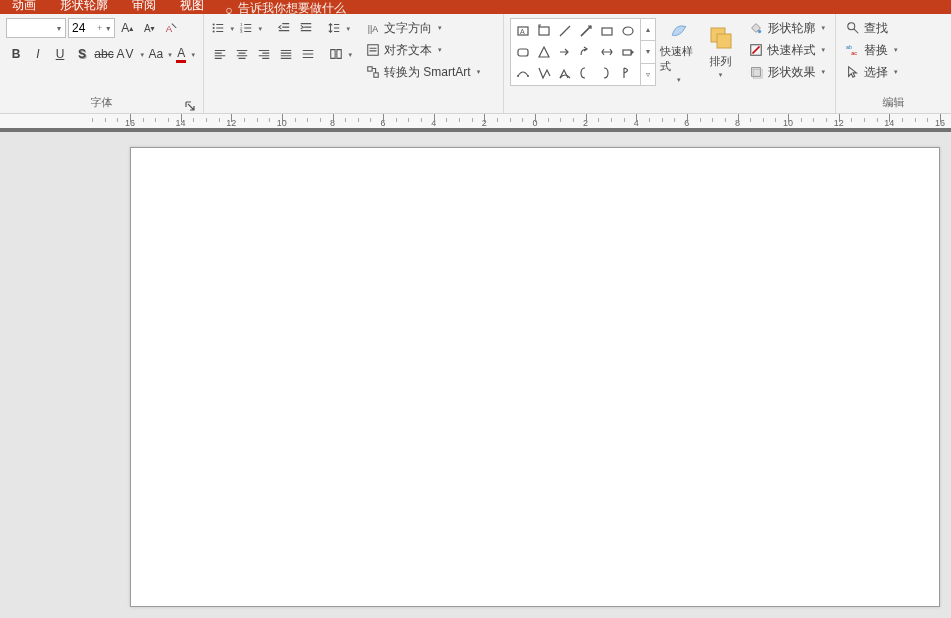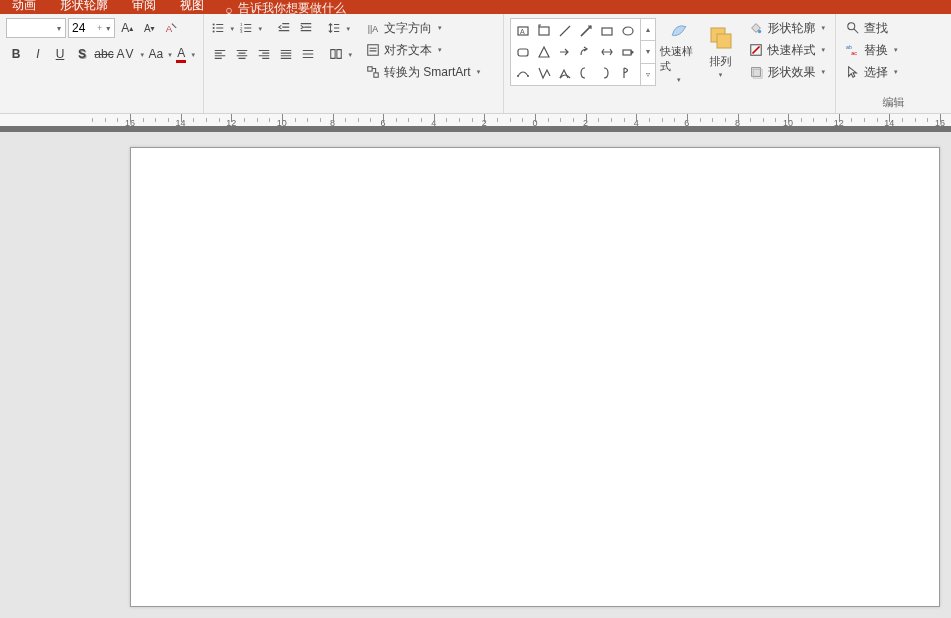--- a/index.html
+++ b/index.html
@@ -39,21 +39,21 @@
 
 .shapes-gallery { display: grid; grid-template-columns: repeat(6, 20px); grid-auto-rows: 20px; gap: 1px; border: 1px solid #c9c9c9; background: #fff; padding: 2px; }
 .shape-cell { display: flex; align-items: center; justify-content: center; cursor: pointer; }
 .shape-cell svg { width: 14px; height: 14px; }
 .gallery-scroll { display: flex; flex-direction: column; border: 1px solid #c9c9c9; border-left: none; }
 .gallery-scroll .sbtn { width: 14px; flex:1; display:flex; align-items:center; justify-content:center; font-size:8px; color:#666; background:#fff; cursor:pointer; border-bottom:1px solid #c9c9c9;}
 .gallery-scroll .sbtn:last-child{border-bottom:none;}
 
 
 .workspace { position: relative; height: 504px; background: #e6e6e6; }
-.ruler-h { position: absolute; top: 0; left: 0; right: 0; height: 18px; background: #f7f7f7; border-bottom: 6px solid #737373; overflow: hidden; }
+.ruler-h { position: absolute; top: 0; left: 0; right: 0; height: 18px; background: #f7f7f7; border-bottom: 4px solid #737373; overflow: hidden; }
 .ruler-track { position: absolute; top: 0; height: 18px; display: flex; align-items: center; }
 .tick-major { position: absolute; top: 0; width: 1px; height: 8px; background: #888; }
 .tick-minor { position: absolute; top: 4px; width: 1px; height: 4px; background: #aaa; }
 .tick-label { position: absolute; top: 4px; font-size: 9px; color: #666; transform: translateX(-50%); }
 
 .slide { position: absolute; background: #fff; border: 1px solid #9a9a9a; box-shadow: 0 0 3px rgba(0,0,0,.15); }
 
 
 .ic { width: 14px; height: 14px; display:inline-block; }
 .stroke { stroke:#555; stroke-width:1.2; fill:none; }
@@ -121,20 +121,25 @@
             <span style="text-decoration:line-through">abc</span>
           </button>
         <button class="btn split">
             <span style="letter-spacing:2px">AV</span>
           </button>
         <button class="btn split">Aa</button>
         <button class="btn split">
             <span style="border-bottom:3px solid #c00;padding:0 1px;">A</span>
           </button>
       </div>
+    </div>
+    <div class="group-label"><span>字体</span>
+      <svg class="launcher" viewBox="0 0 10 10">
+          <path d="M1 1 H6 M1 1 V6 M3 3 L9 9 M9 5 V9 H5" class="stroke"></path>
+        </svg>
     </div>
   </div>
 
   <div class="group" style="width:300px">
     <div class="group-body">
       <div class="col" style="gap:6px;">
         <div class="row">
           <button class="btn split">
               <svg class="ic" viewBox="0 0 16 16">
                 <circle cx="3" cy="4" r="1.2" class="fillg"></circle>

